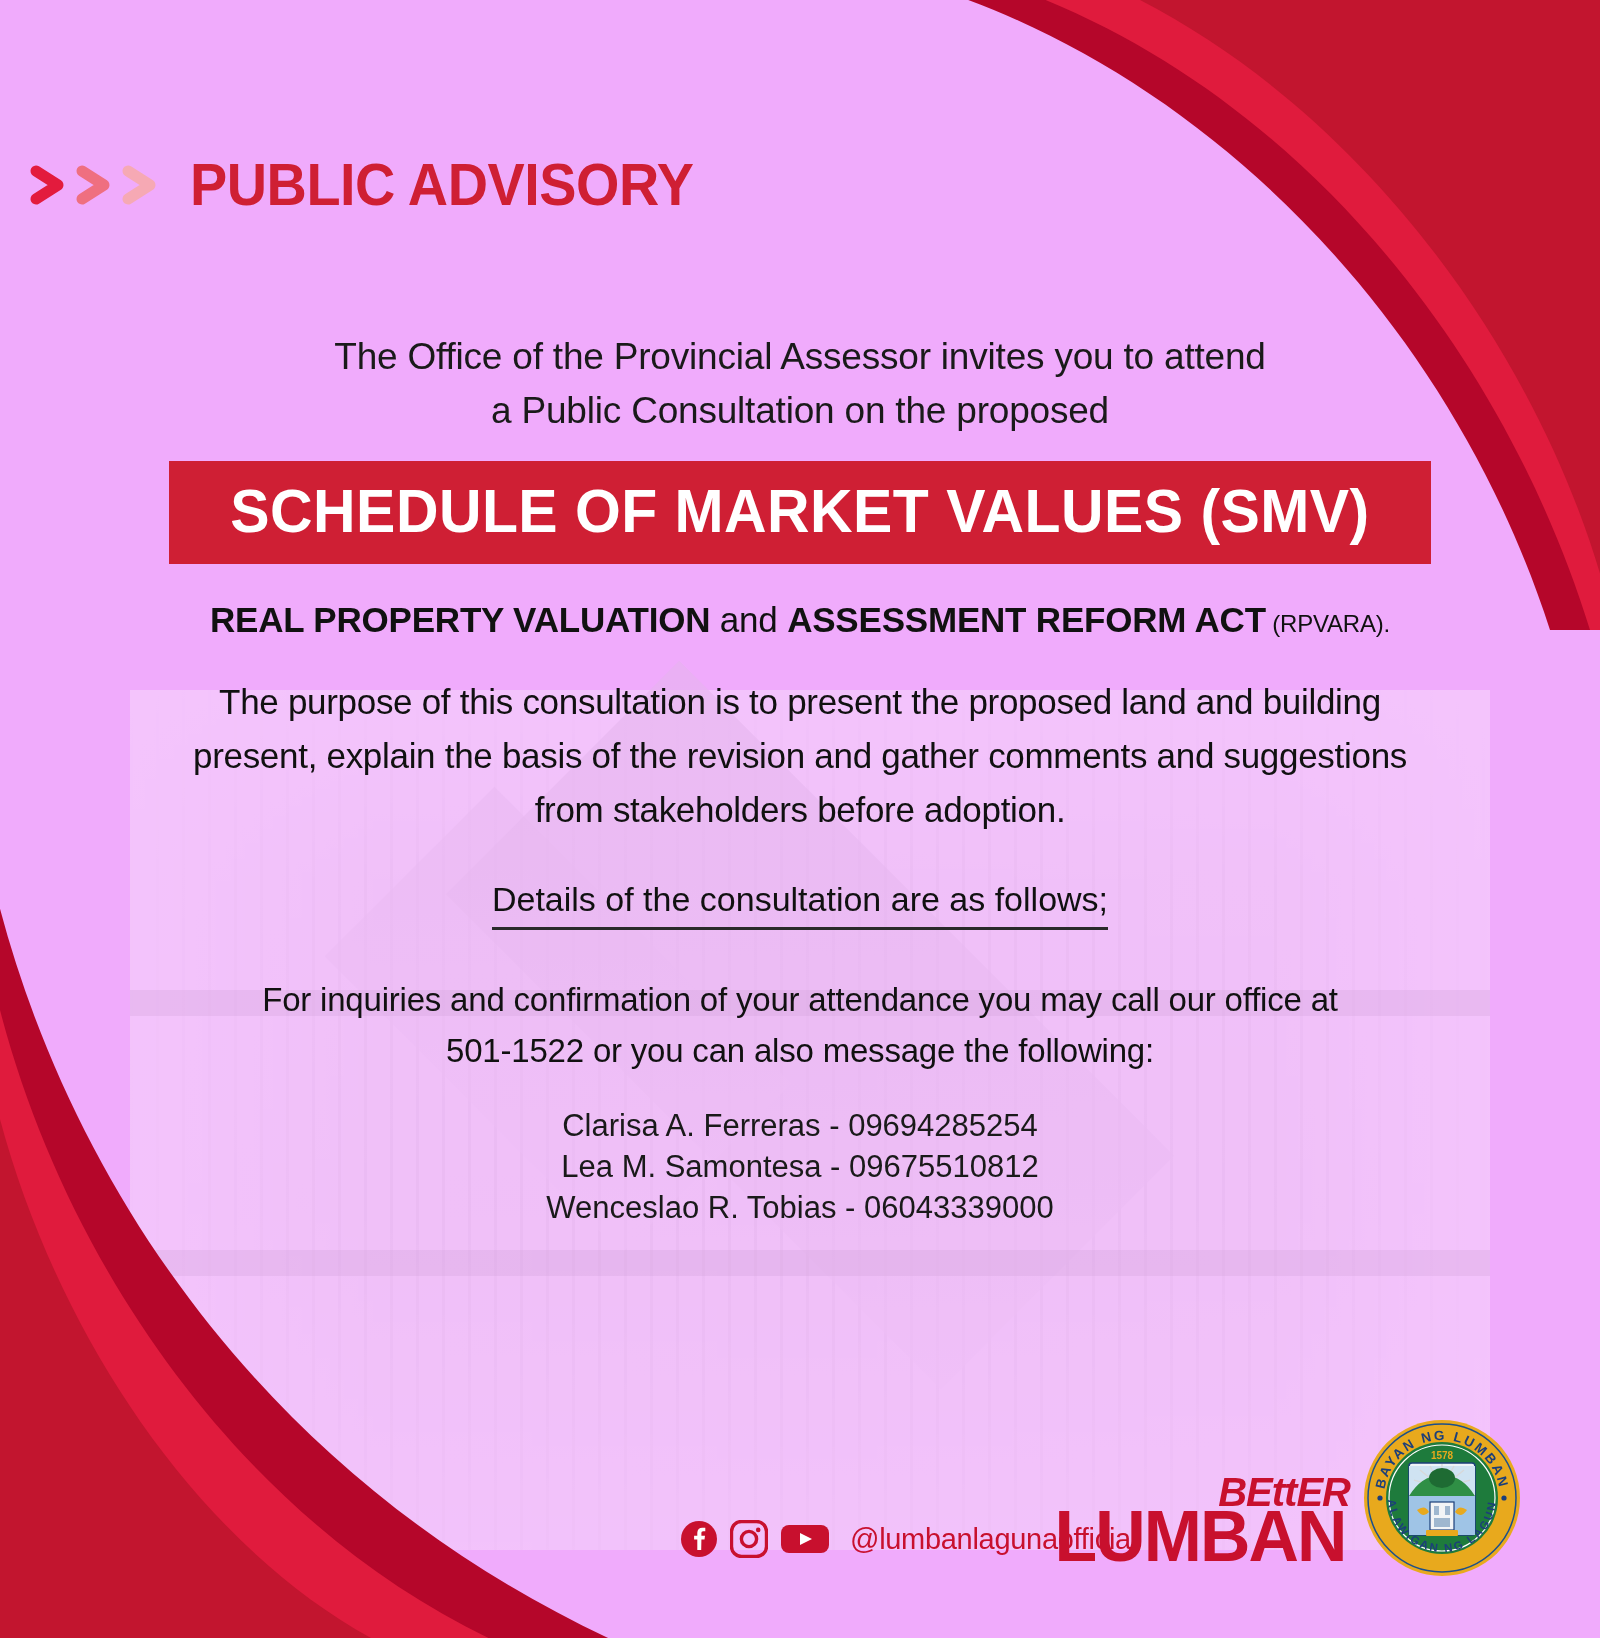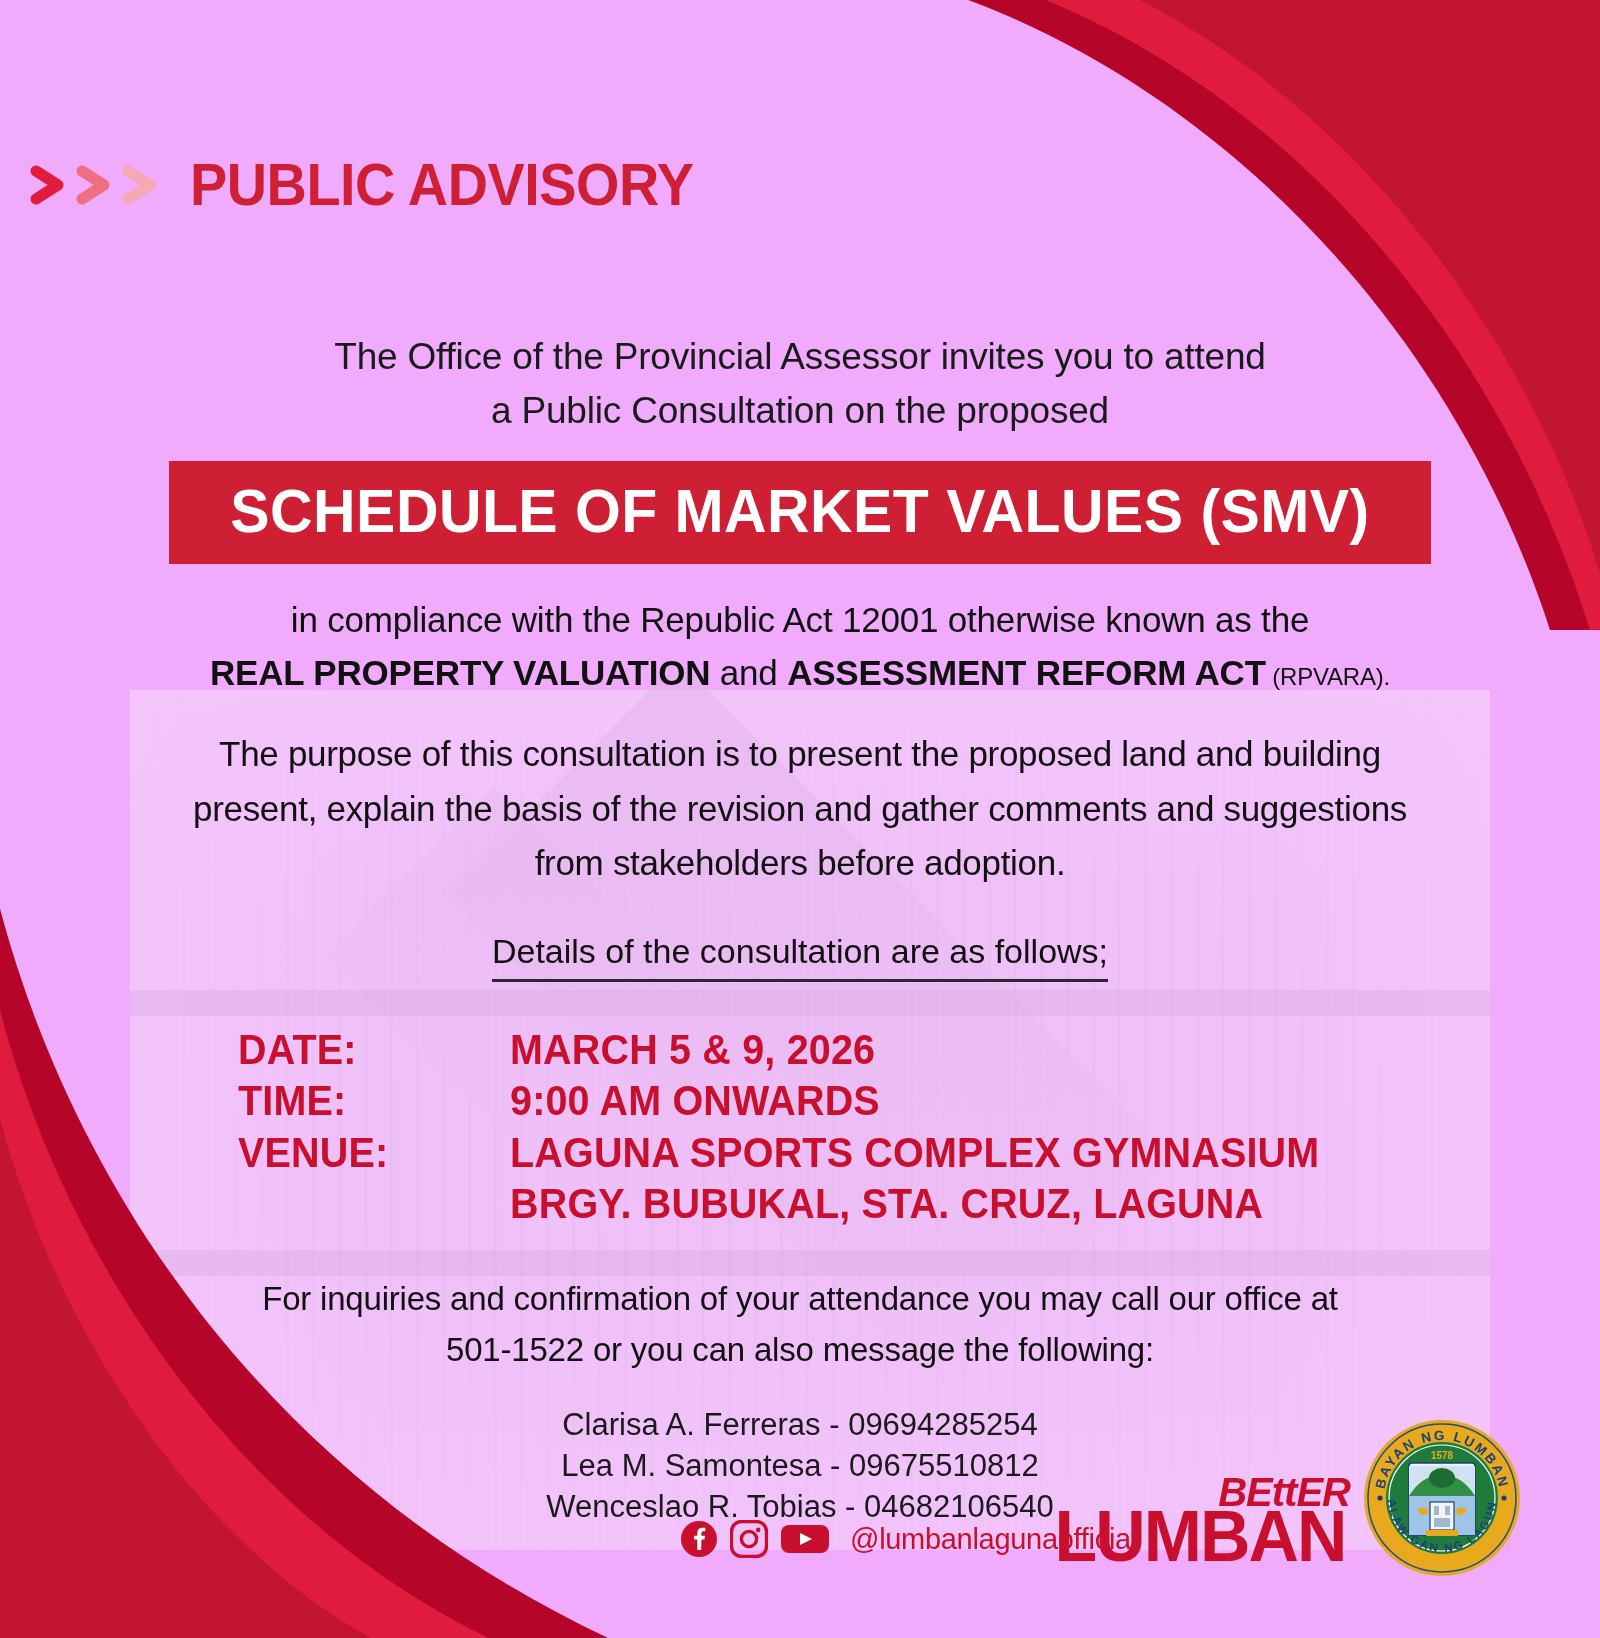--- a/index.html
+++ b/index.html
@@ -287,59 +287,43 @@
     <div class="intro">
       <div>The Office of the Provincial Assessor invites you to attend</div>
       <div>a Public Consultation on the proposed</div>
     </div>
 
     <div class="smv-bar">
       <div class="smv-bar-text">SCHEDULE OF MARKET VALUES (SMV)</div>
     </div>
 
     <div class="compliance">
-      <div class="line">in compliance with the Republic Act 12001 otherwise known as the</div>
       <div class="line"><b>REAL PROPERTY VALUATION</b><span> and </span><b>ASSESSMENT REFORM ACT</b><span class="smaller"> (RPVARA).</span></div>
     </div>
 
     <div class="purpose">
       <div>The purpose of this consultation is to present the proposed land and building</div>
       <div>present, explain the basis of the revision and gather comments and suggestions</div>
       <div>from stakeholders before adoption.</div>
     </div>
 
     <div>
       <span class="details-head">Details of the consultation are as follows;</span>
     </div>
 
-    <div class="details">
-      <div class="details-inner">
-        <div class="labels">
-          <div>DATE:</div>
-          <div>TIME:</div>
-          <div>VENUE:</div>
-        </div>
-        <div class="values">
-          <div>MARCH 5 &amp; 9, 2026</div>
-          <div>9:00 AM ONWARDS</div>
-          <div>LAGUNA SPORTS COMPLEX GYMNASIUM</div>
-          <div>BRGY. BUBUKAL, STA. CRUZ, LAGUNA</div>
-        </div>
-      </div>
-    </div>
 
     <div class="inquiries">
       <div>For inquiries and confirmation of your attendance you may call our office at</div>
       <div>501-1522 or you can also message the following:</div>
     </div>
 
     <div class="contacts">
       <div>Clarisa A. Ferreras - 09694285254</div>
       <div>Lea M. Samontesa - 09675510812</div>
-      <div>Wenceslao R. Tobias - 04682106540</div>
+      <div>Wenceslao R. Tobias - 06043339000</div>
     </div>
   </div>
 
   <div class="footer">
 
     <div class="social">
       <svg width="38" height="38" viewBox="0 0 38 38">
         <circle cx="19" cy="19" r="18" fill="#c8102e"></circle>
         <path d="M21.4 19.6h3.1l.5-3.9h-3.6v-2.5c0-1.1.3-1.9 1.9-1.9h2V7.8c-.4-.05-1.6-.17-3-.17-3 0-5 1.8-5 5.1v2.96h-3.2v3.9h3.2V30h3.9z" fill="#ffffff"></path>
       </svg>

